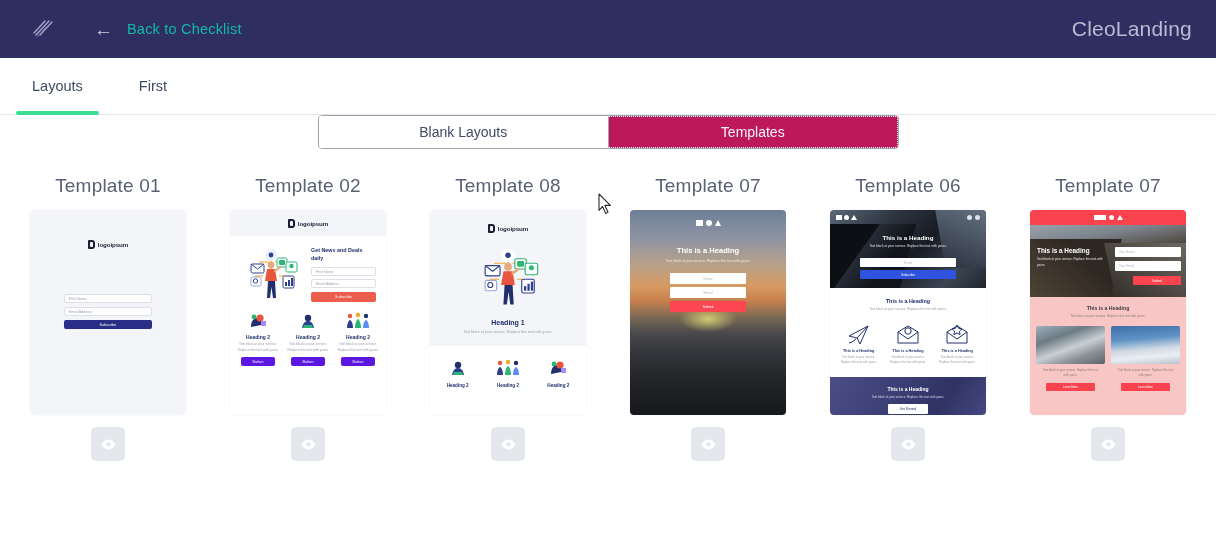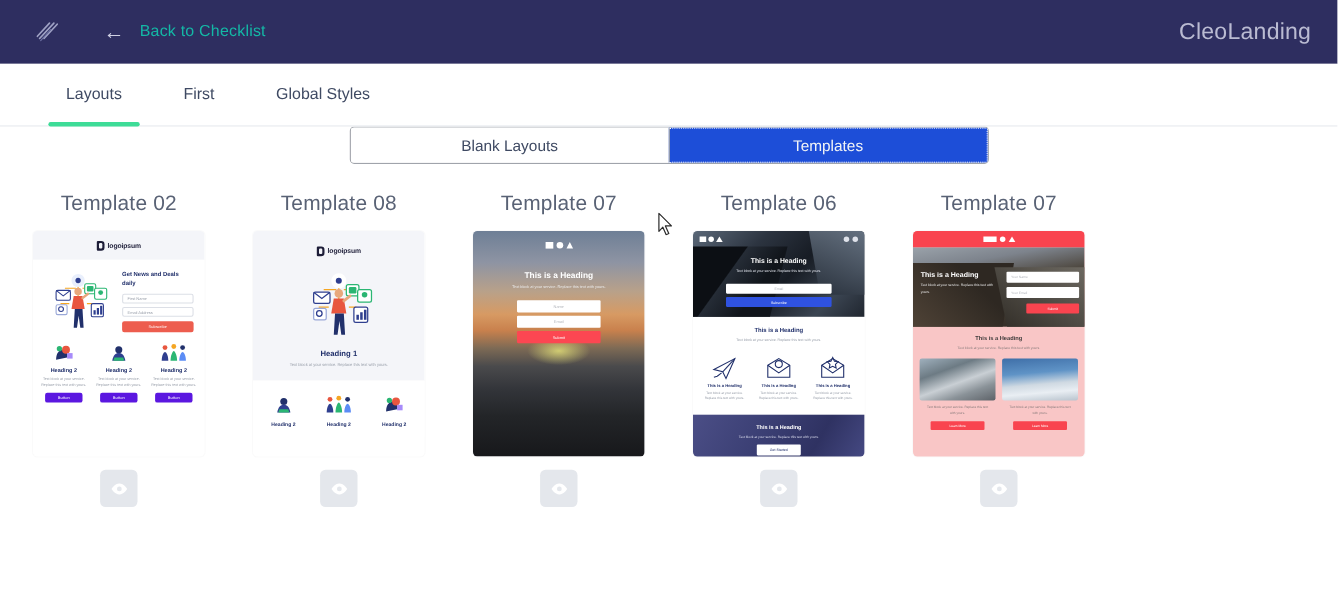--- a/index.html
+++ b/index.html
@@ -28,21 +28,21 @@
   #backarrow { color: #cfd0e4; font-size: 19px; line-height: 1; }
   #backlabel { color: #14b8a6; font-size: 14.5px; letter-spacing: .2px; }
   #projname {
     margin-left: auto; color: #babbd2; font-size: 21px; letter-spacing: .2px;
   }
 
   
   #tabbar {
     height: 57px; background: #fff;
     border-bottom: 1px solid #e7e9ee;
-    display: flex; align-items: stretch; padding-left: 32px;
+    display: flex; align-items: stretch; padding-left: 4px;
     position: relative;
   }
   .tab {
     display: flex; align-items: center; justify-content: center;
     padding: 0 28px; font-size: 14.5px; color: #3f4a63;
     cursor: pointer; position: relative;
   }
   .tab.active { color: #3f4a63; }
   .tab.active::after {
     content: ""; position: absolute; left: 12px; right: 12px; bottom: -1px;
@@ -57,21 +57,21 @@
     display: flex; width: 581px; height: 34px;
     border: 1px solid #a0a4ab; border-radius: 4px; overflow: hidden;
     background: #fff;
   }
   .seg {
     flex: 1 1 50%;
     display: flex; align-items: center; justify-content: center;
     font-size: 14px; cursor: pointer; background: #fff; color: #3f4a63;
   }
   .seg.selected {
-    background: #1d4ed8; color: #f2f4f6;
+    background: #be185d; color: #f2f4f6;
     border: 1px dotted #ffffff;
     border-left: 1px solid #a0a4ab;
   }
 
   
   #grid {
     margin-top: 26px;
     display: grid;
     grid-template-columns: repeat(6, 1fr);
     padding: 0 8px;
@@ -219,38 +219,55 @@
   <div id="projname">CleoLanding</div>
 </div>
 
 <div id="tabbar">
   <div class="tab active">
     <span>Layouts</span>
   </div>
   <div class="tab">
     <span>First</span>
   </div>
-  <div class="tab">
-    <span>Global Styles</span>
-  </div>
 </div>
 
 <div id="segwrap">
   <div id="segment">
     <div class="seg">
       <span>Blank Layouts</span>
     </div>
     <div class="seg selected">
       <span>Templates</span>
     </div>
   </div>
 </div>
 
 <div id="grid">
 
+  <div class="cell">
+    <div class="cell-title">Template 01</div>
+    <div class="thumb" id="t1">
+      <div class="mini-logo" style="position:absolute;left:0;right:0;top:30px;">
+        <span class="mark"></span>
+        <span class="word">logoipsum</span>
+      </div>
+      <div class="form">
+        <div class="ip">First Name</div>
+        <div class="ip" style="margin-top:4px;">Email Address</div>
+        <div class="bt" style="margin-top:4px;background:#2b2e86;">Subscribe</div>
+      </div>
+    </div>
+    <div class="preview-btn">
+      <svg width="17" height="17" viewBox="0 0 24 24">
+        <path d="M12 5C6 5 2 12 2 12s4 7 10 7 10-7 10-7-4-7-10-7z" fill="#ffffff"></path>
+        <circle cx="12" cy="12" r="3.1" fill="#e4e7ec"></circle>
+      </svg>
+    </div>
+  </div>
 
   <div class="cell">
     <div class="cell-title">Template 02</div>
     <div class="thumb" id="t2">
       <div class="hd">
         <div class="mini-logo">
           <span class="mark"></span>
           <span class="word">logoipsum</span>
         </div>
       </div>

